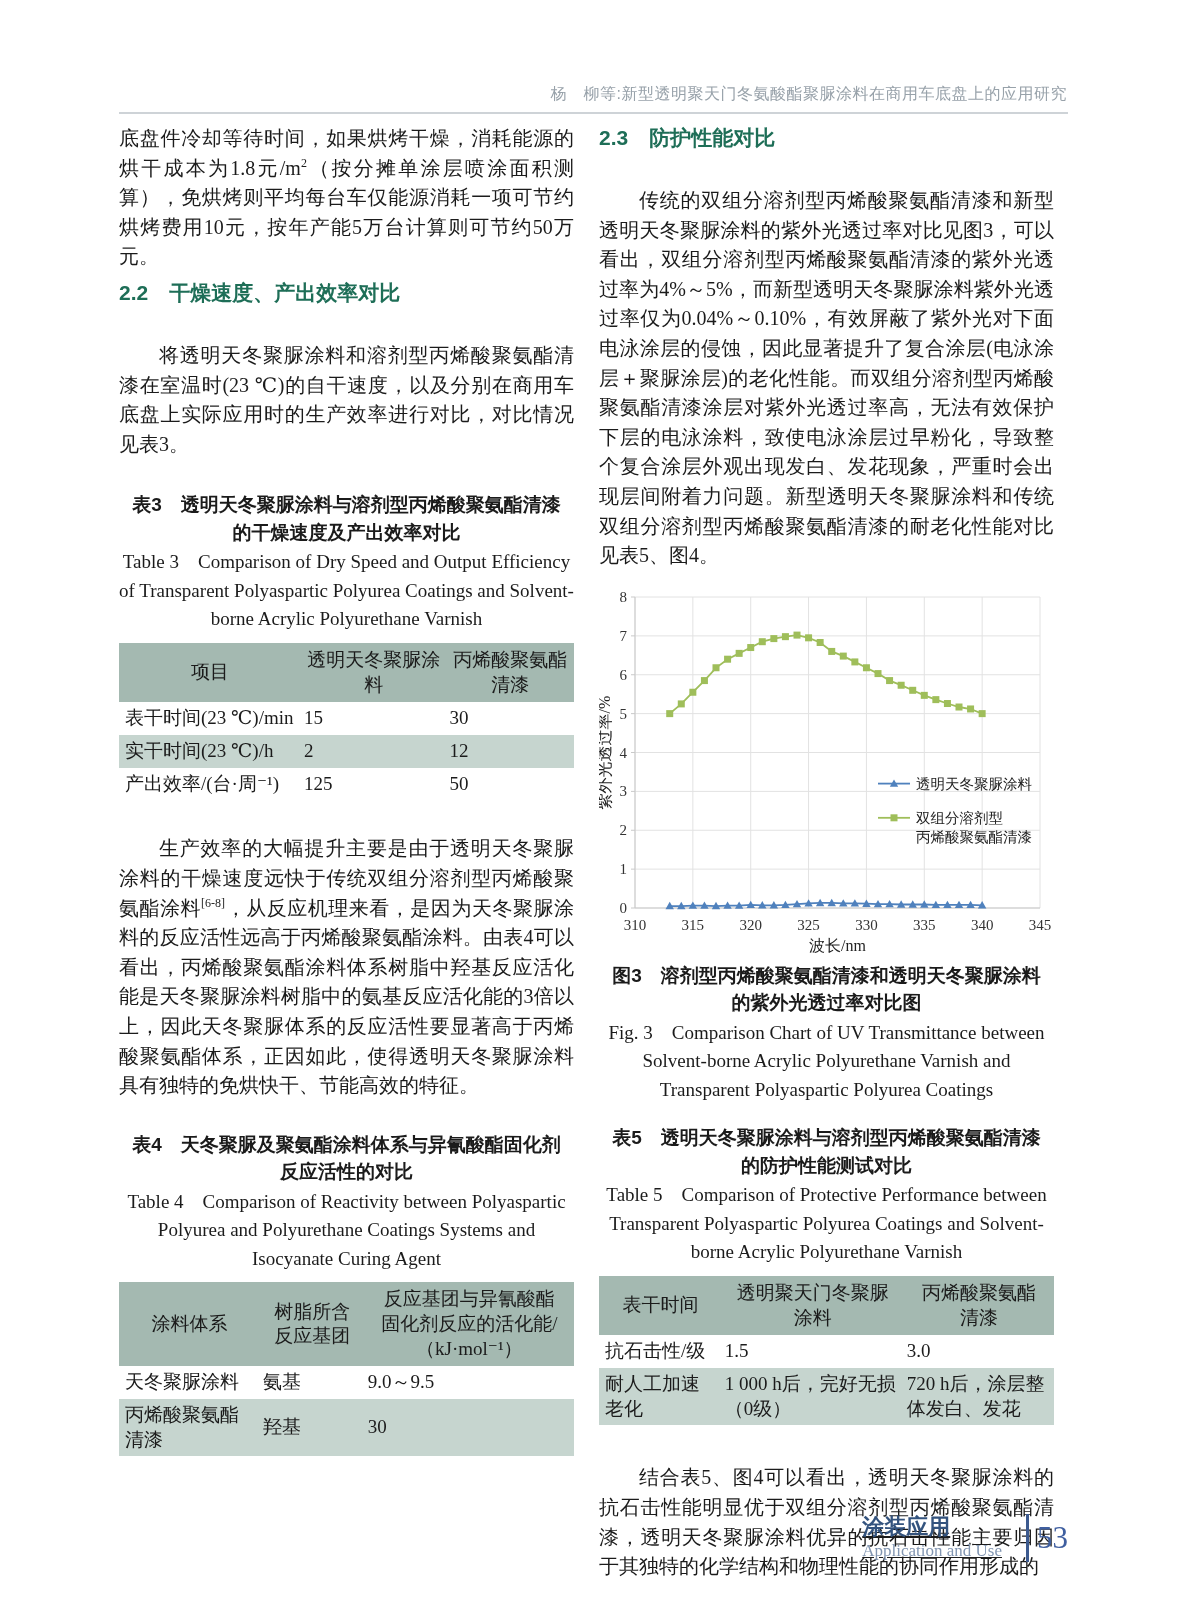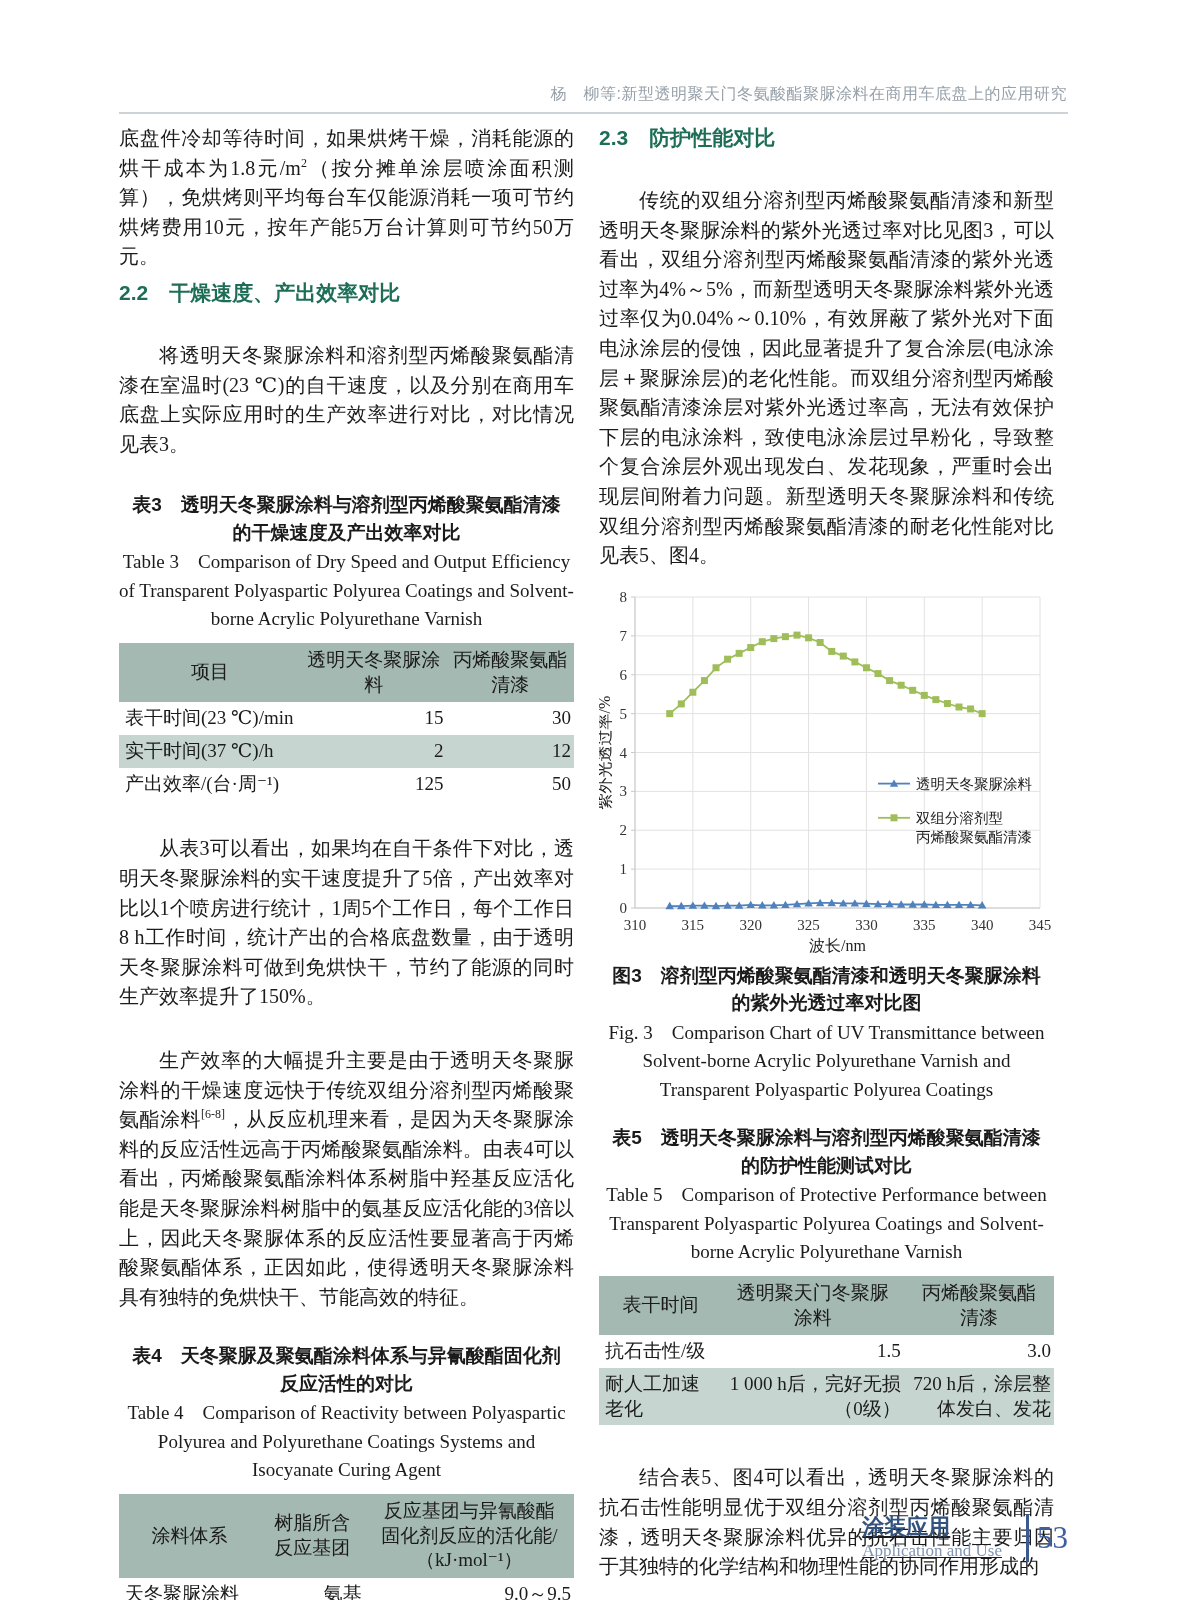--- a/index.html
+++ b/index.html
@@ -25,21 +25,21 @@
   .cap-en{text-align:center;font-family:"Liberation Serif","DejaVu Serif",serif;
     font-weight:normal;font-size:19px;line-height:1.5;margin:2px 0 0 0;}
   .cap-gap{margin-top:32px;}
   table.data{width:100%;border-collapse:collapse;font-size:19px;margin-top:9px;
     font-family:"Liberation Serif","DejaVu Serif",serif;}
   table.data thead tr{background:var(--table-header-bg,#a4b9b1);}
   table.data tbody tr:nth-child(even){background:var(--table-alt-bg,#c6d5cf);}
   table.data th{font-weight:normal;text-align:center;padding:5px 3px;line-height:1.3;}
   table.data td{padding:4px 3px;line-height:1.3;}
   table.data td:first-child{text-align:left;padding-left:6px;}
-  table.data td:not(:first-child){text-align:right;}
+  table.data td:not(:first-child){text-align:left;}
   .after-tbl{margin-top:48px;}
   .chart-box{width:455px;margin-top:12px;}
   .footer{position:absolute;right:119px;bottom:38px;display:flex;align-items:center;}
   .f-labels{margin-right:24px;text-decoration:underline;}
   .f-cn{font-family:"Liberation Sans","DejaVu Sans",sans-serif;font-weight:bold;
     font-size:22px;color:var(--footer-text,#33537e);line-height:1.1;}
   .f-en{font-family:"Liberation Serif","DejaVu Serif",serif;font-size:17px;
     color:#8296b2;margin-top:2px;}
   .f-bar{width:3px;height:48px;background:var(--footer-blue,#3c5a8f);margin-right:8px;}
   .f-page{font-family:"Liberation Serif","DejaVu Serif",serif;font-size:31px;
@@ -77,33 +77,32 @@
               <th>丙烯酸聚氨酯<br>清漆</th>
             </tr>
           </thead>
           <tbody>
             <tr>
               <td>表干时间(23 ℃)/min</td>
               <td>15</td>
               <td>30</td>
             </tr>
             <tr>
-              <td>实干时间(37 ℃)/h</td>
+              <td>实干时间(23 ℃)/h</td>
               <td>2</td>
               <td>12</td>
             </tr>
             <tr>
               <td>产出效率/(台·周⁻¹)</td>
               <td>125</td>
               <td>50</td>
             </tr>
           </tbody>
         </table>
 
-      <p class="body ind after-tbl">从表3可以看出，如果均在自干条件下对比，透明天冬聚脲涂料的实干速度提升了5倍，产出效率对比以1个喷房进行统计，1周5个工作日，每个工作日8 h工作时间，统计产出的合格底盘数量，由于透明天冬聚脲涂料可做到免烘快干，节约了能源的同时生产效率提升了150%。</p>
 
       <p class="body ind"><span>生产效率的大幅提升主要是由于透明天冬聚脲涂料的干燥速度远快于传统双组分溶剂型丙烯酸聚氨酯涂料</span><sup class="s">[6-8]</sup><span>，从反应机理来看，是因为天冬聚脲涂料的反应活性远高于丙烯酸聚氨酯涂料。由表4可以看出，丙烯酸聚氨酯涂料体系树脂中羟基反应活化能是天冬聚脲涂料树脂中的氨基反应活化能的3倍以上，因此天冬聚脲体系的反应活性要显著高于丙烯酸聚氨酯体系，正因如此，使得透明天冬聚脲涂料具有独特的免烘快干、节能高效的特征。</span></p>
 
       <div class="cap-cn" style="margin-top:30px">表4　天冬聚脲及聚氨酯涂料体系与异氰酸酯固化剂反应活性的对比</div>
       <div class="cap-en">Table 4　Comparison of Reactivity between Polyaspartic Polyurea and Polyurethane Coatings Systems and Isocyanate Curing Agent</div>
       <table class="data">
         <colgroup>
             <col style="width:31%">
             <col style="width:23%">
             <col style="width:46%">

